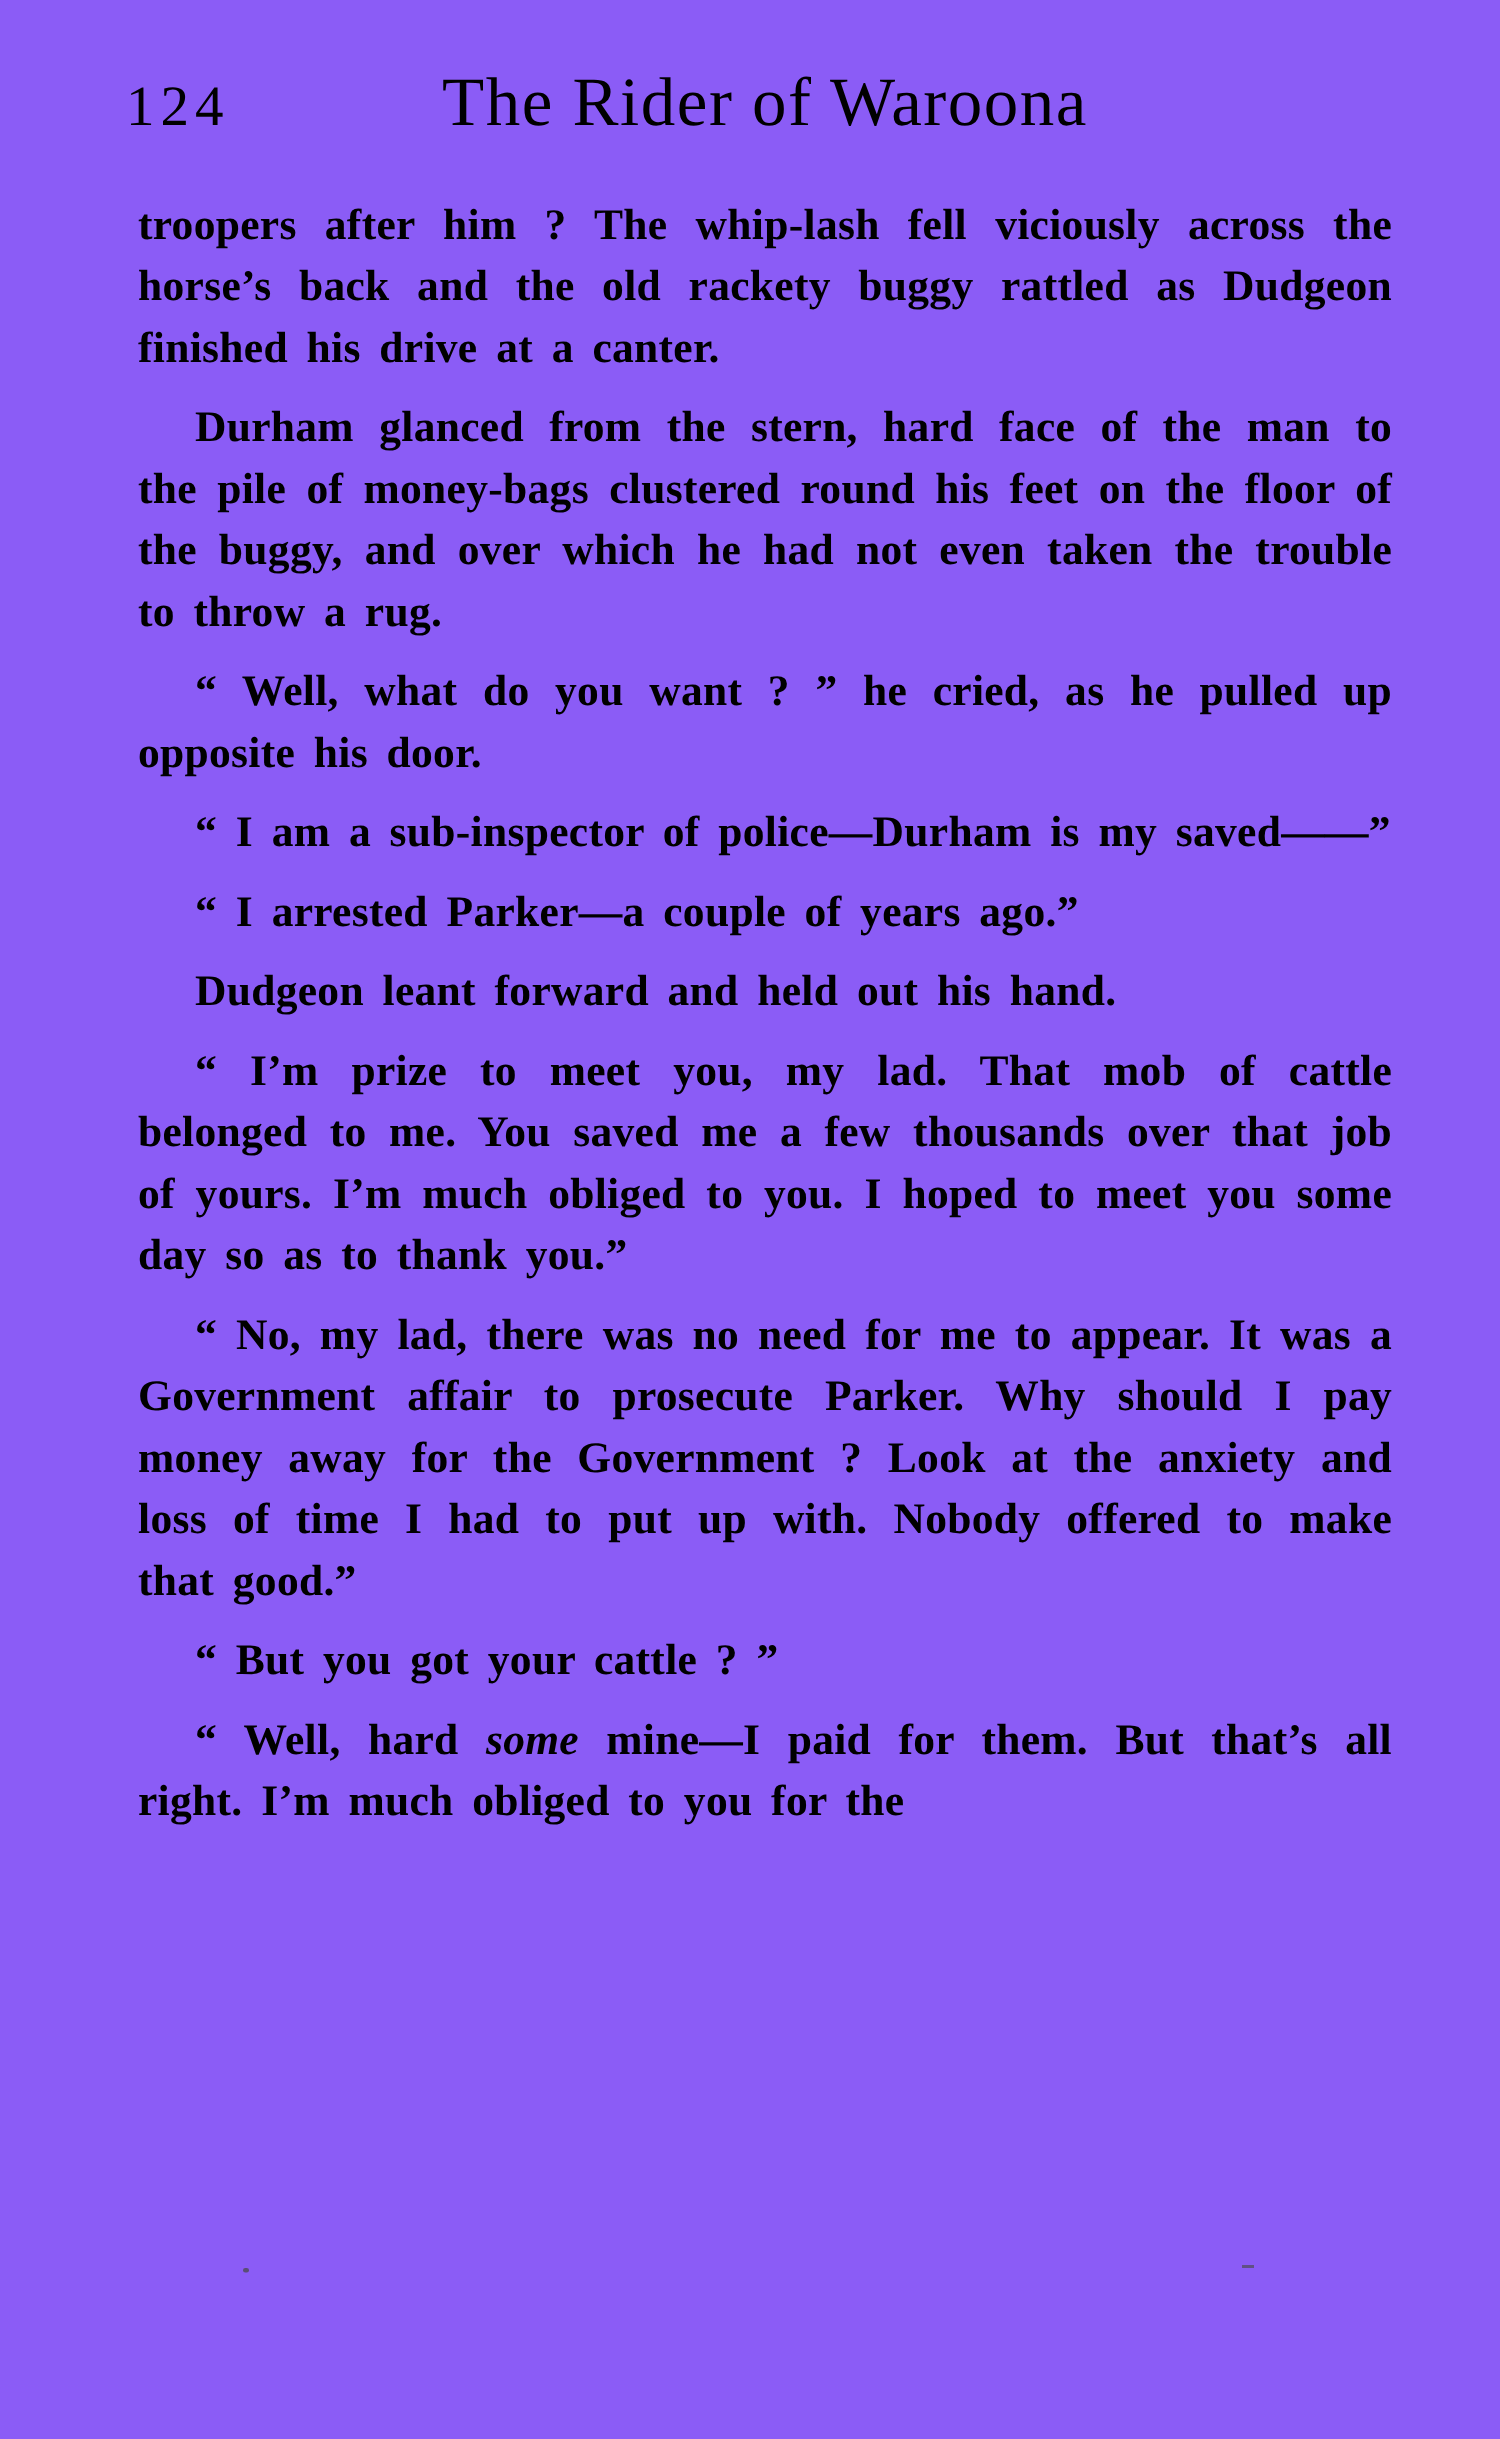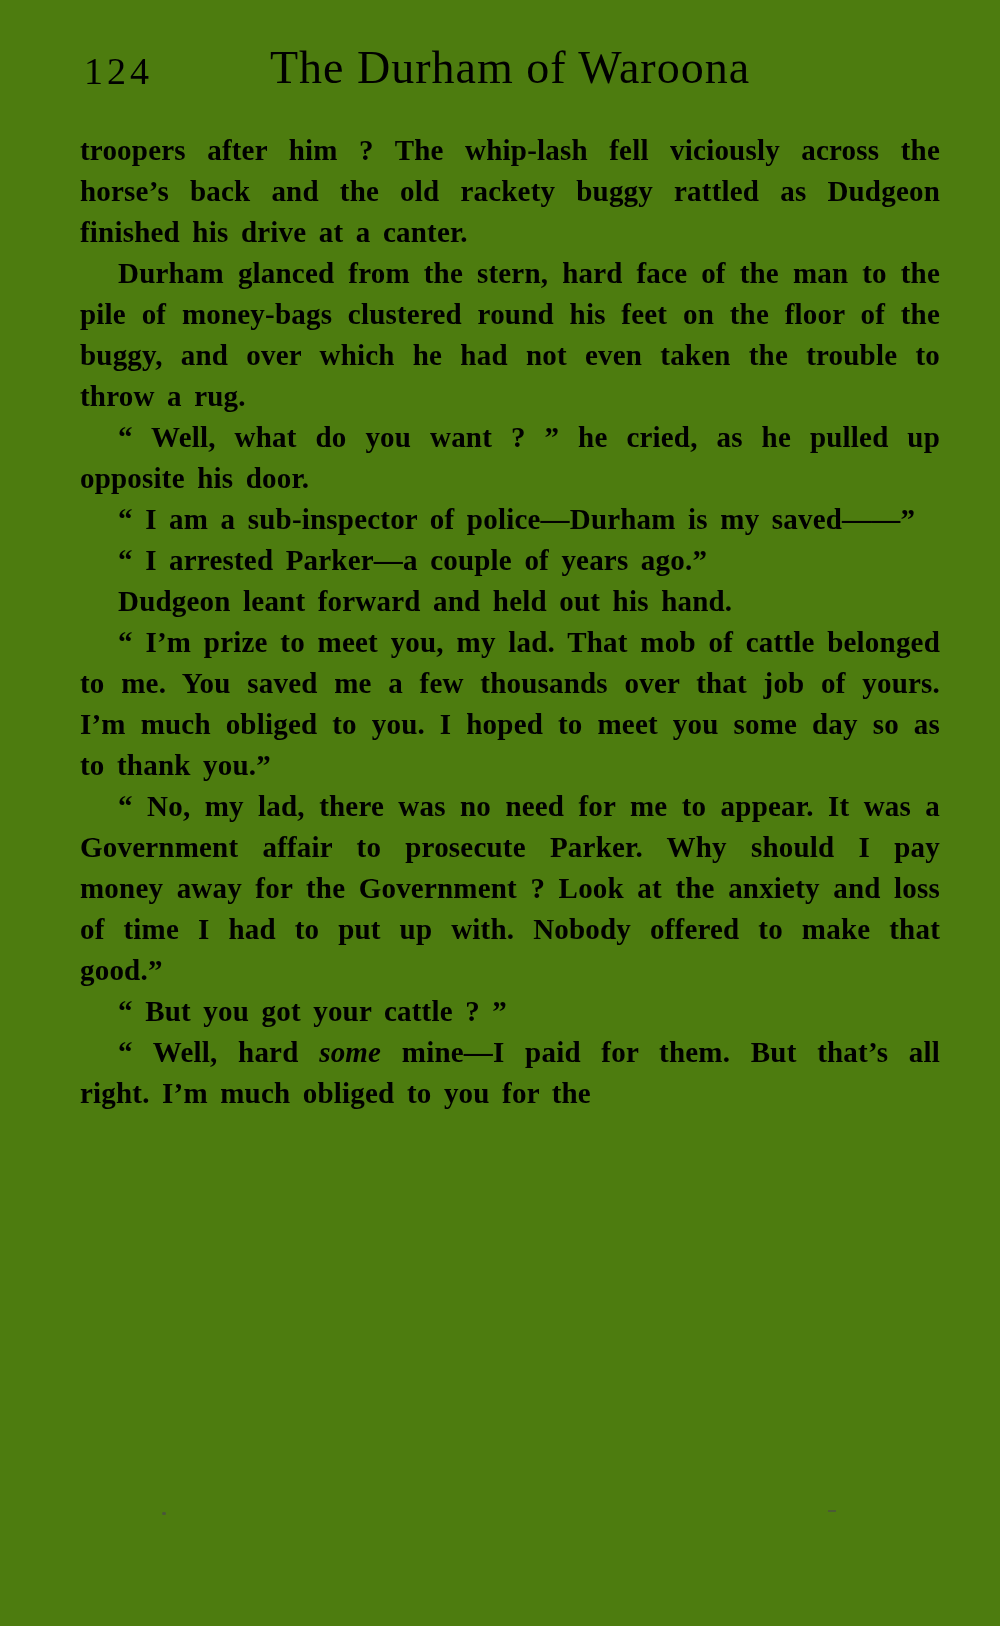--- a/index.html
+++ b/index.html
@@ -4,21 +4,21 @@
 <style>
   html, body {
     margin: 0;
     padding: 0;
     background: #ffffff;
   }
   .page {
     position: relative;
     width: 1000px;
     height: 1626px;
-    background: #4d7c0f;
+    background: #8b5cf6;
     color: #000000;
     overflow: hidden;
     font-family: "Liberation Serif", "DejaVu Serif", serif;
   }
   .column {
     position: absolute;
     left: 80px;
     top: 40px;
     width: 860px;
   }
@@ -48,21 +48,21 @@
   .body-text {
     font-size: 29px;
     font-weight: 700;
     line-height: 41px;
     text-align: justify;
     text-align-last: left;
     word-spacing: 5px;
     letter-spacing: 0.2px;
   }
   .body-text p.para {
-    margin: 0;
+    margin: 12px;
     padding: 0;
   }
   .body-text p.para.indent {
     text-indent: 38px;
   }
   .em {
     font-style: italic;
   }
   .speck {
     position: absolute;
@@ -84,21 +84,21 @@
     opacity: 0.65;
   }
 </style>
 </head>
 <body>
 
 <div class="page">
   <div class="column">
     <div class="header">
       <span class="page-number">124</span>
-      <div class="page-title">The Durham of Waroona</div>
+      <div class="page-title">The Rider of Waroona</div>
     </div>
     <div class="body-text">
         <p class="para"><span>troopers after him ?  The whip-lash fell viciously across the horse’s back and the old rackety buggy rattled as Dudgeon finished his drive at a canter.</span></p>
         <p class="para indent"><span>Durham glanced from the stern, hard face of the man to the pile of money-bags clustered round his feet on the floor of the buggy, and over which he had not even taken the trouble to throw a rug.</span></p>
         <p class="para indent"><span>“ Well, what do you want ? ” he cried, as he pulled up opposite his door.</span></p>
         <p class="para indent"><span>“ I am a sub-inspector of police—Durham is my saved——”</span></p>
         <p class="para indent"><span>“ I arrested Parker—a couple of years ago.”</span></p>
         <p class="para indent"><span>Dudgeon leant forward and held out his hand.</span></p>
         <p class="para indent"><span>“ I’m prize to meet you, my lad.  That mob of cattle belonged to me.  You saved me a few thousands over that job of yours.  I’m much obliged to you.  I hoped to meet you some day so as to thank you.”</span></p>
         <p class="para indent"><span>“ No, my lad, there was no need for me to appear.  It was a Government affair to prosecute Parker.  Why should I pay money away for the Government ?  Look at the anxiety and loss of time I had to put up with.  Nobody offered to make that good.”</span></p>

